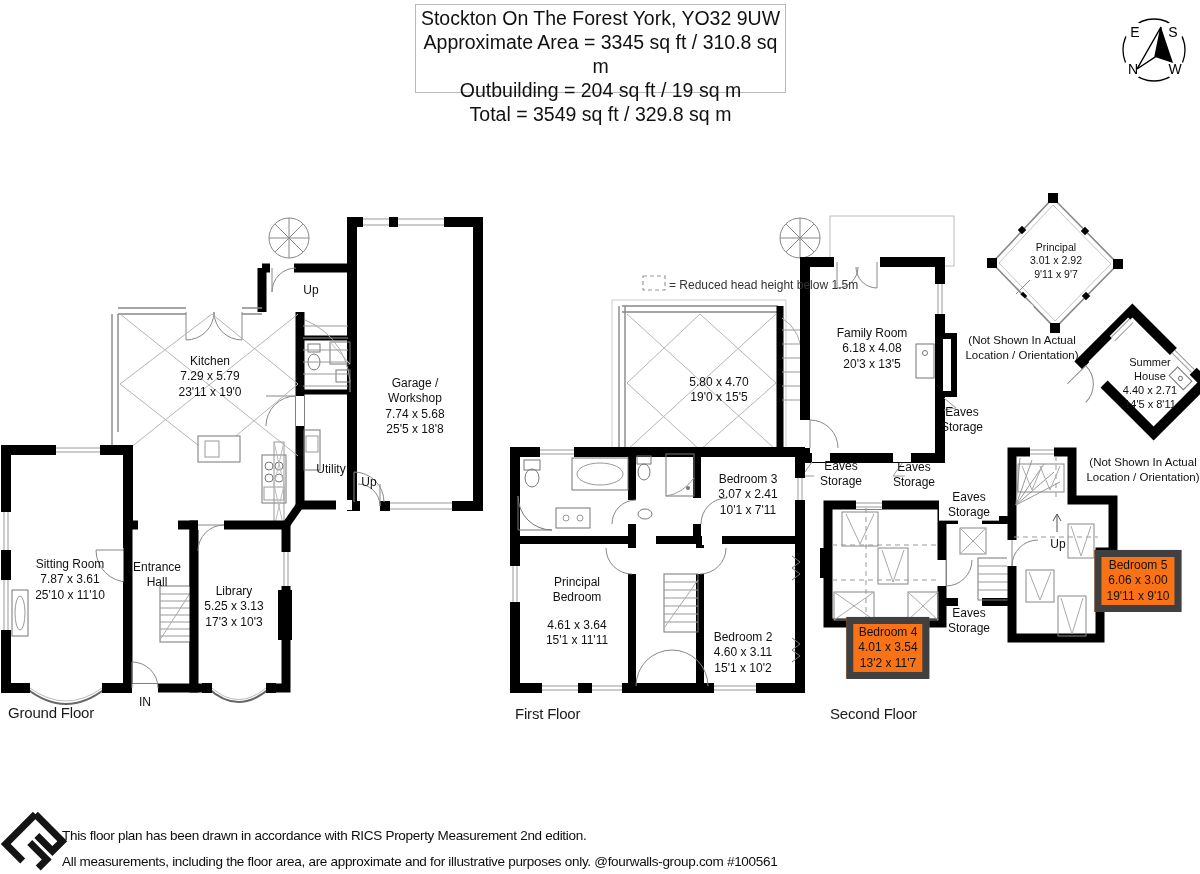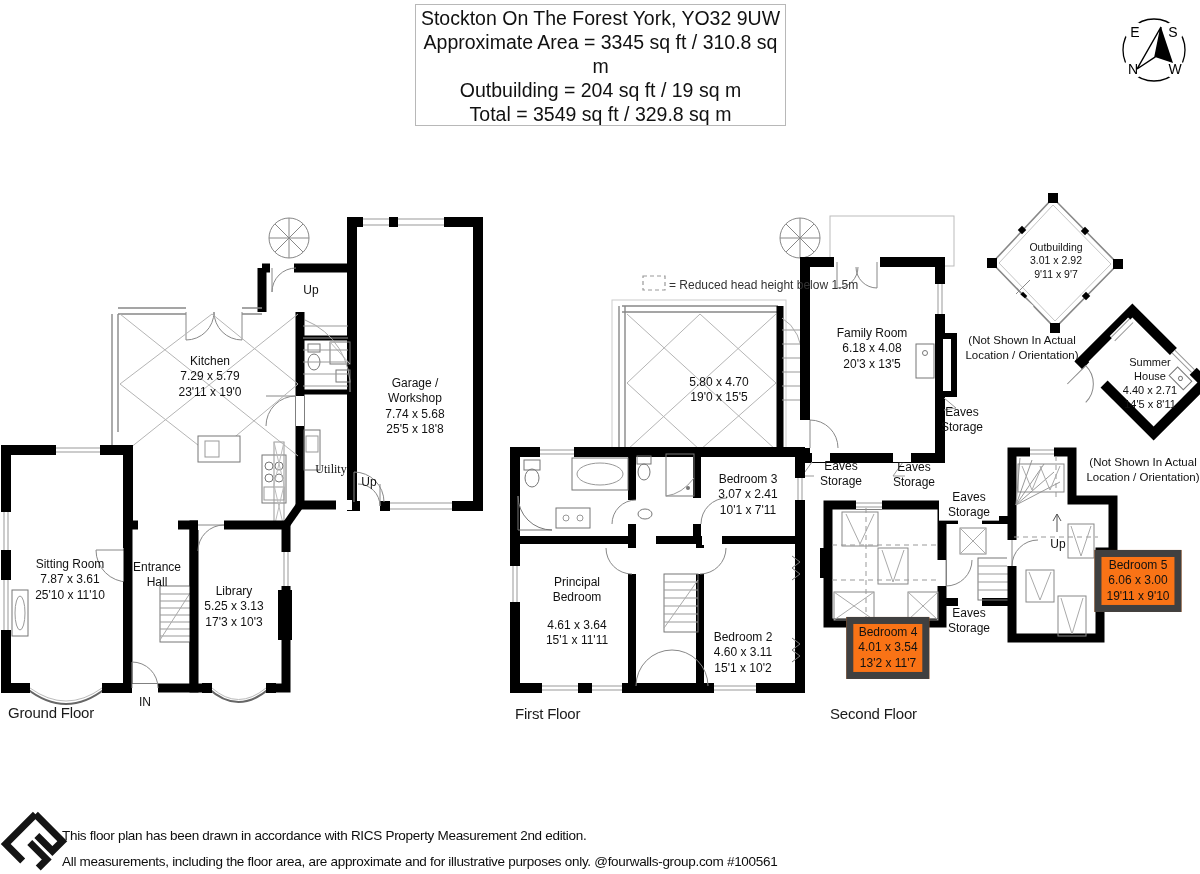--- a/index.html
+++ b/index.html
@@ -1,19 +1,19 @@
 <!DOCTYPE html>
 <html><head>
 <meta charset="utf-8">
 <style>
   html,body{margin:0;padding:0;background:#fff;}
   .page{position:relative;width:1200px;height:874px;background:#fff;overflow:hidden;
         font-family:"Liberation Sans",sans-serif;color:#111;}
   .page svg{position:absolute;left:0;top:0;}
-  .titlebox{position:absolute;left:415px;top:4px;width:371px;height:122px;
+  .titlebox{position:absolute;left:415px;top:4px;width:371px;height:89px;
             border:1px solid #b8b8b8;background:#fff;text-align:center;
             font-size:19.5px;line-height:24px;padding-top:1px;box-sizing:border-box;}
   .lbl{position:absolute;transform:translate(-50%,-50%);text-align:center;
        font-size:12px;line-height:1.28;color:#111;white-space:nowrap;}
   .lbl span{display:block;}
   .w64{width:64px;white-space:normal;}
   .w60{width:60px;white-space:normal;}
   .boxed{border:7px solid #404040;background:#f97316;padding:1px 5px;}
   .floorlbl{position:absolute;font-size:15px;color:#1a1a1a;letter-spacing:-0.2px;}
   .legendtxt{position:absolute;font-size:12px;color:#333;}
@@ -316,21 +316,21 @@
   <div class="lbl" style="left:210px;top:377px;">
     <span>Kitchen</span>
     <span>7.29 x 5.79</span>
     <span>23'11 x 19'0</span>
   </div>
   <div class="lbl" style="left:415px;top:407px;">
     <span class="w64" style="margin:0 auto;">Garage / Workshop</span>
     <span>7.74 x 5.68</span>
     <span>25'5 x 18'8</span>
   </div>
-  <div class="lbl" style="left:331px;top:470px;font-family:Liberation Serif, serif;">
+  <div class="lbl" style="left:331px;top:470px;">
     <span>Utility</span>
   </div>
   <div class="lbl" style="left:311px;top:291px;font-size:12px;">
     <span>Up</span>
   </div>
   <div class="lbl" style="left:369px;top:483px;font-size:12px;">
     <span>Up</span>
   </div>
   <div class="lbl" style="left:145px;top:703px;font-size:12px;">
     <span>IN</span>
@@ -406,21 +406,21 @@
   <div class="lbl boxed" style="left:1138px;top:581px;">
     <span>Bedroom 5</span>
     <span>6.06 x 3.00</span>
     <span>19'11 x 9'10</span>
   </div>
   <div class="floorlbl" style="left:830px;top:705px;">
     <span>Second Floor</span>
   </div>
 
   <div class="lbl" style="left:1056px;top:261px;font-size:10.5px;">
-    <span>Outbuilding</span>
+    <span>Principal</span>
     <span>3.01 x 2.92</span>
     <span>9'11 x 9'7</span>
   </div>
   <div class="lbl note" style="left:1022px;top:348px;">
     <span>(Not Shown In Actual</span>
     <span>Location / Orientation)</span>
   </div>
   <div class="lbl" style="left:1150px;top:383px;font-size:11px;">
     <span class="w60" style="margin:0 auto;">Summer House</span>
     <span>4.40 x 2.71</span>

